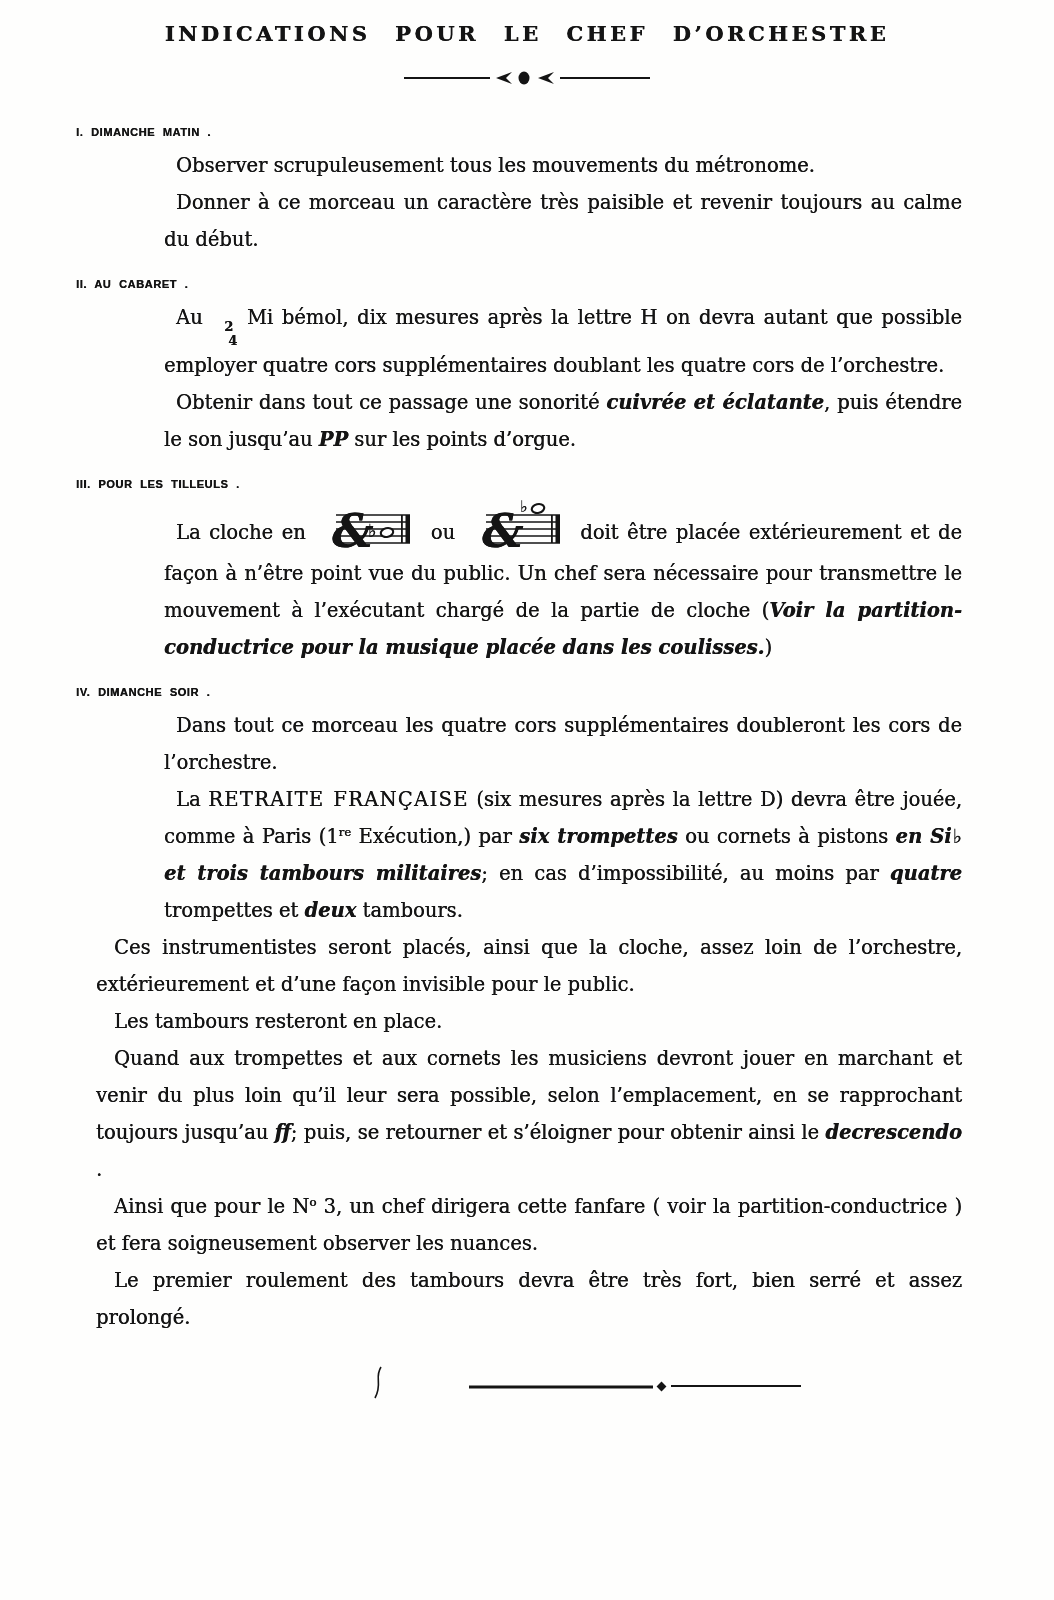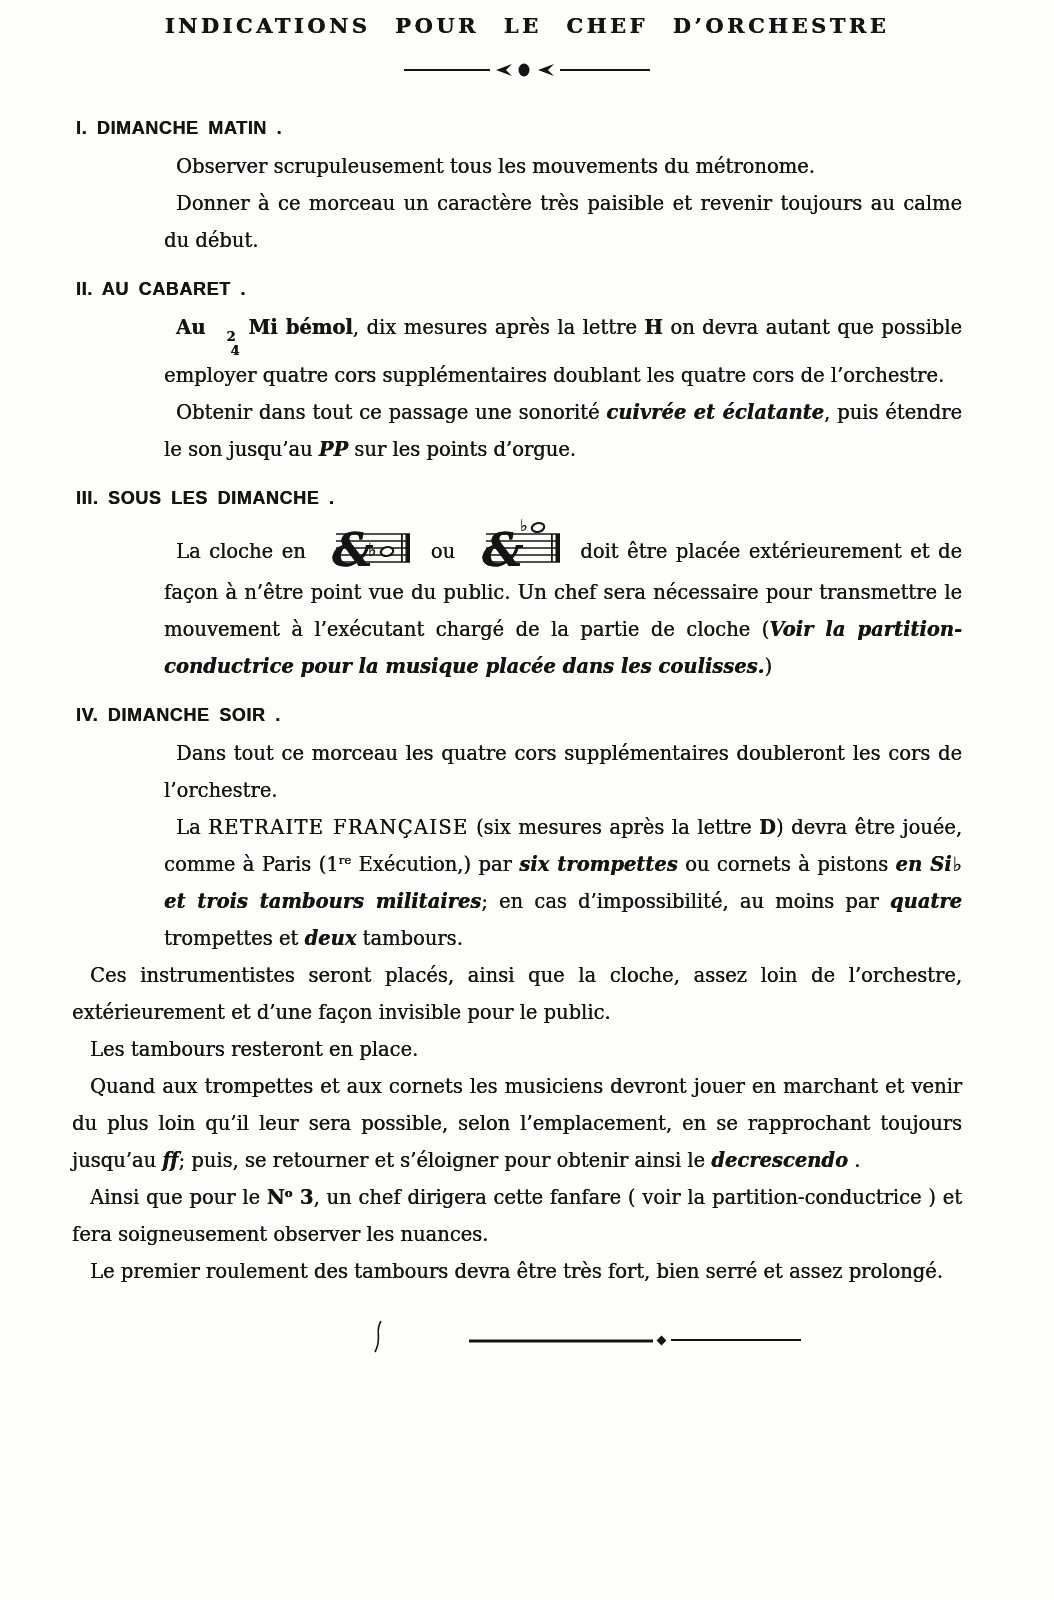--- a/index.html
+++ b/index.html
@@ -12,43 +12,43 @@
     font-family:"DejaVu Serif", serif;
     overflow:hidden;
   }
   .ink{text-shadow:0.35px 0 0 currentColor;}
   .doc-title{
     text-align:center;
     font-weight:bold;
     font-size:21px;
     letter-spacing:3.5px;
     word-spacing:14px;
-    padding-top:13px;
+    padding-top:21px;
     margin:0;
   }
   .ornament{display:block;margin:22px auto 0 auto;}
   #sections{margin-top:38px;}
   .doc-section{margin-bottom:20px;}
   .sec-heading{
     font-family:"Liberation Sans", sans-serif;
-    font-size:18px;
+    font-size:11px;
     font-weight:bold;
     letter-spacing:0.6px;
     word-spacing:4px;
     margin:0 0 9px 76px;
   }
   .para{
     font-size:19.5px;
     line-height:37px;
     margin:0;
     text-align:justify;
   }
   .para-indent{margin-left:164px;margin-right:92px;text-indent:12px;}
-  .para-full{margin-left:72px;margin-right:92px;text-indent:18px;}
-  .seg-b{font-weight:bold;}
+  .para-full{margin-left:96px;margin-right:92px;text-indent:18px;}
+  .seg-b{font-weight:normal;}
   .seg-bi{font-weight:bold;font-style:italic;}
   .seg-sc{letter-spacing:1.3px;}
   sup{font-size:0.6em;line-height:0;}
   .frac{
     display:inline-flex;flex-direction:column;align-items:center;
     vertical-align:-7px;font-size:13px;font-weight:bold;line-height:1.05;
     margin:0 3px;
   }
   .frac-top{transform:translateX(-2px);}
   .frac-bottom{transform:translateX(2px);}
@@ -78,21 +78,21 @@
       </section>
       <section class="doc-section">
         <h2 class="sec-heading ink"><span>II. </span><span>AU CABARET .</span></h2>
         <p class="para ink para-indent"><span class="seg-b">Au </span><span class="frac">
             <span class="frac-top">2</span>
             <span class="frac-bottom">4</span>
           </span><span class="seg-b"> Mi bémol</span><span>, dix mesures après la lettre </span><span class="seg-b">H</span><span> on devra autant que possible employer quatre cors supplémentaires doublant les quatre cors de l’orchestre.</span></p>
         <p class="para ink para-indent"><span>Obtenir dans tout ce passage une sonorité </span><span class="seg-bi">cuivrée et éclatante</span><span>, puis étendre le son jusqu’au </span><span class="seg-bi">PP</span><span> sur les points d’orgue.</span></p>
       </section>
       <section class="doc-section">
-        <h2 class="sec-heading ink"><span>III. </span><span>SOUS LES DIMANCHE .</span></h2>
+        <h2 class="sec-heading ink"><span>III. </span><span>POUR LES TILLEULS .</span></h2>
         <p class="para ink para-indent"><span>La cloche en </span><span class="staff-wrap"><svg width="84" height="56" viewBox="0 0 84 56" aria-hidden="true">
               <line x1="4" y1="16" x2="78" y2="16" stroke="#141414" stroke-width="1.4"></line>
               <line x1="4" y1="23" x2="78" y2="23" stroke="#141414" stroke-width="1.4"></line>
               <line x1="4" y1="30" x2="78" y2="30" stroke="#141414" stroke-width="1.4"></line>
               <line x1="4" y1="37" x2="78" y2="37" stroke="#141414" stroke-width="1.4"></line>
               <line x1="4" y1="44" x2="78" y2="44" stroke="#141414" stroke-width="1.4"></line>
               <text x="0" y="48" font-size="46" font-style="italic" font-weight="bold" font-family="DejaVu Serif, serif" fill="#141414">&amp;</text>
               <text x="36" y="38" font-size="18" font-family="DejaVu Sans, sans-serif" fill="#141414">♭</text>
               <ellipse cx="55" cy="33.5" rx="6.3" ry="4.4" fill="#ffffff" stroke="#141414" stroke-width="2.1" transform="rotate(-14 55 33.5)"></ellipse>
               <rect x="69" y="16" width="1.8" height="28" fill="#141414"></rect>

